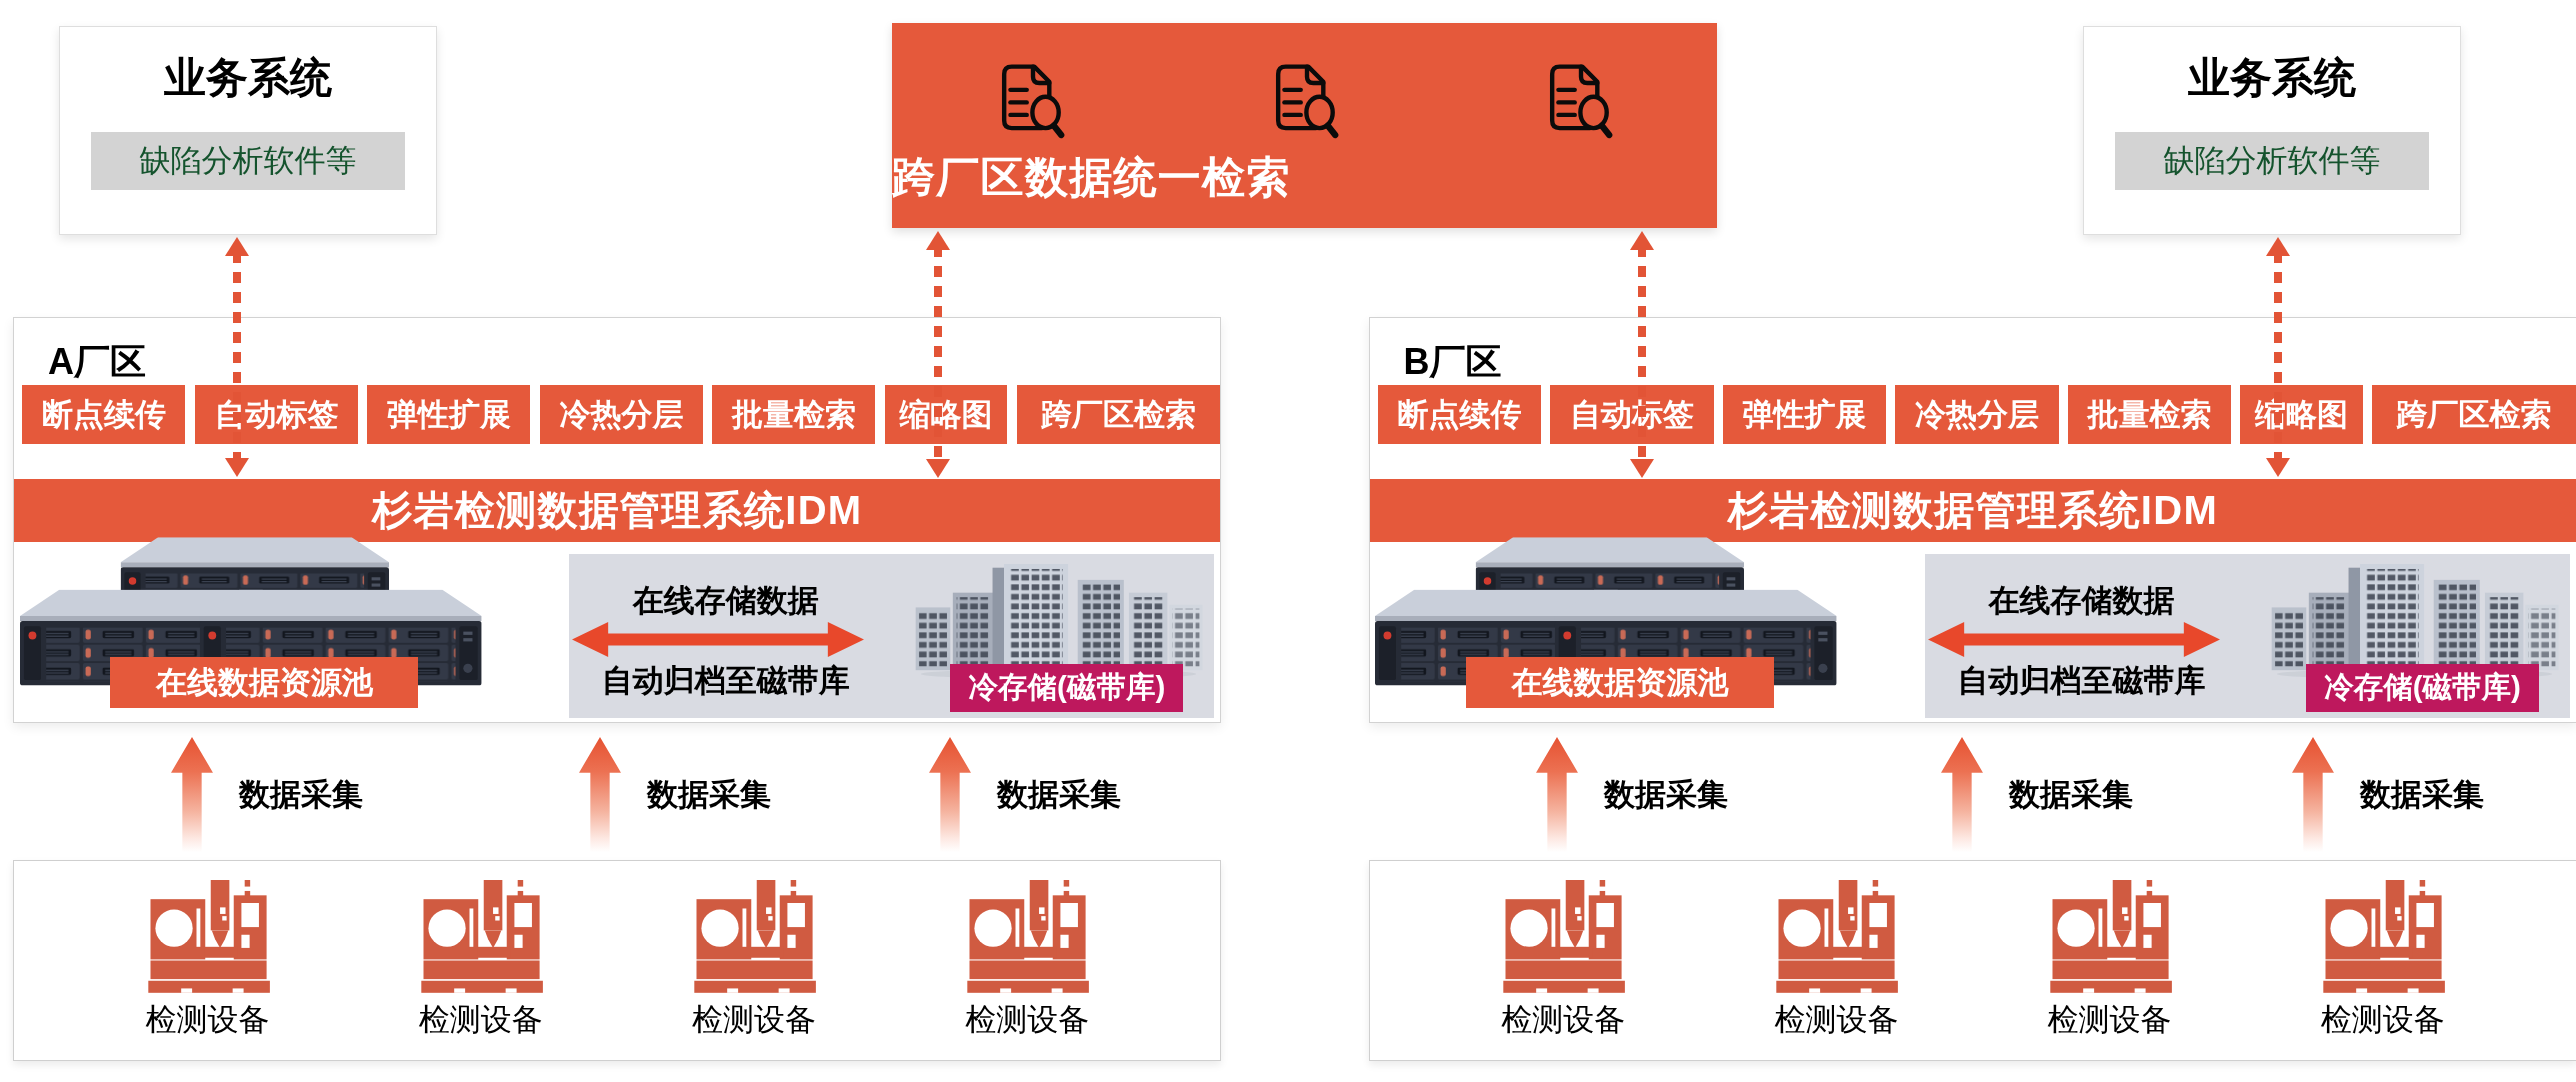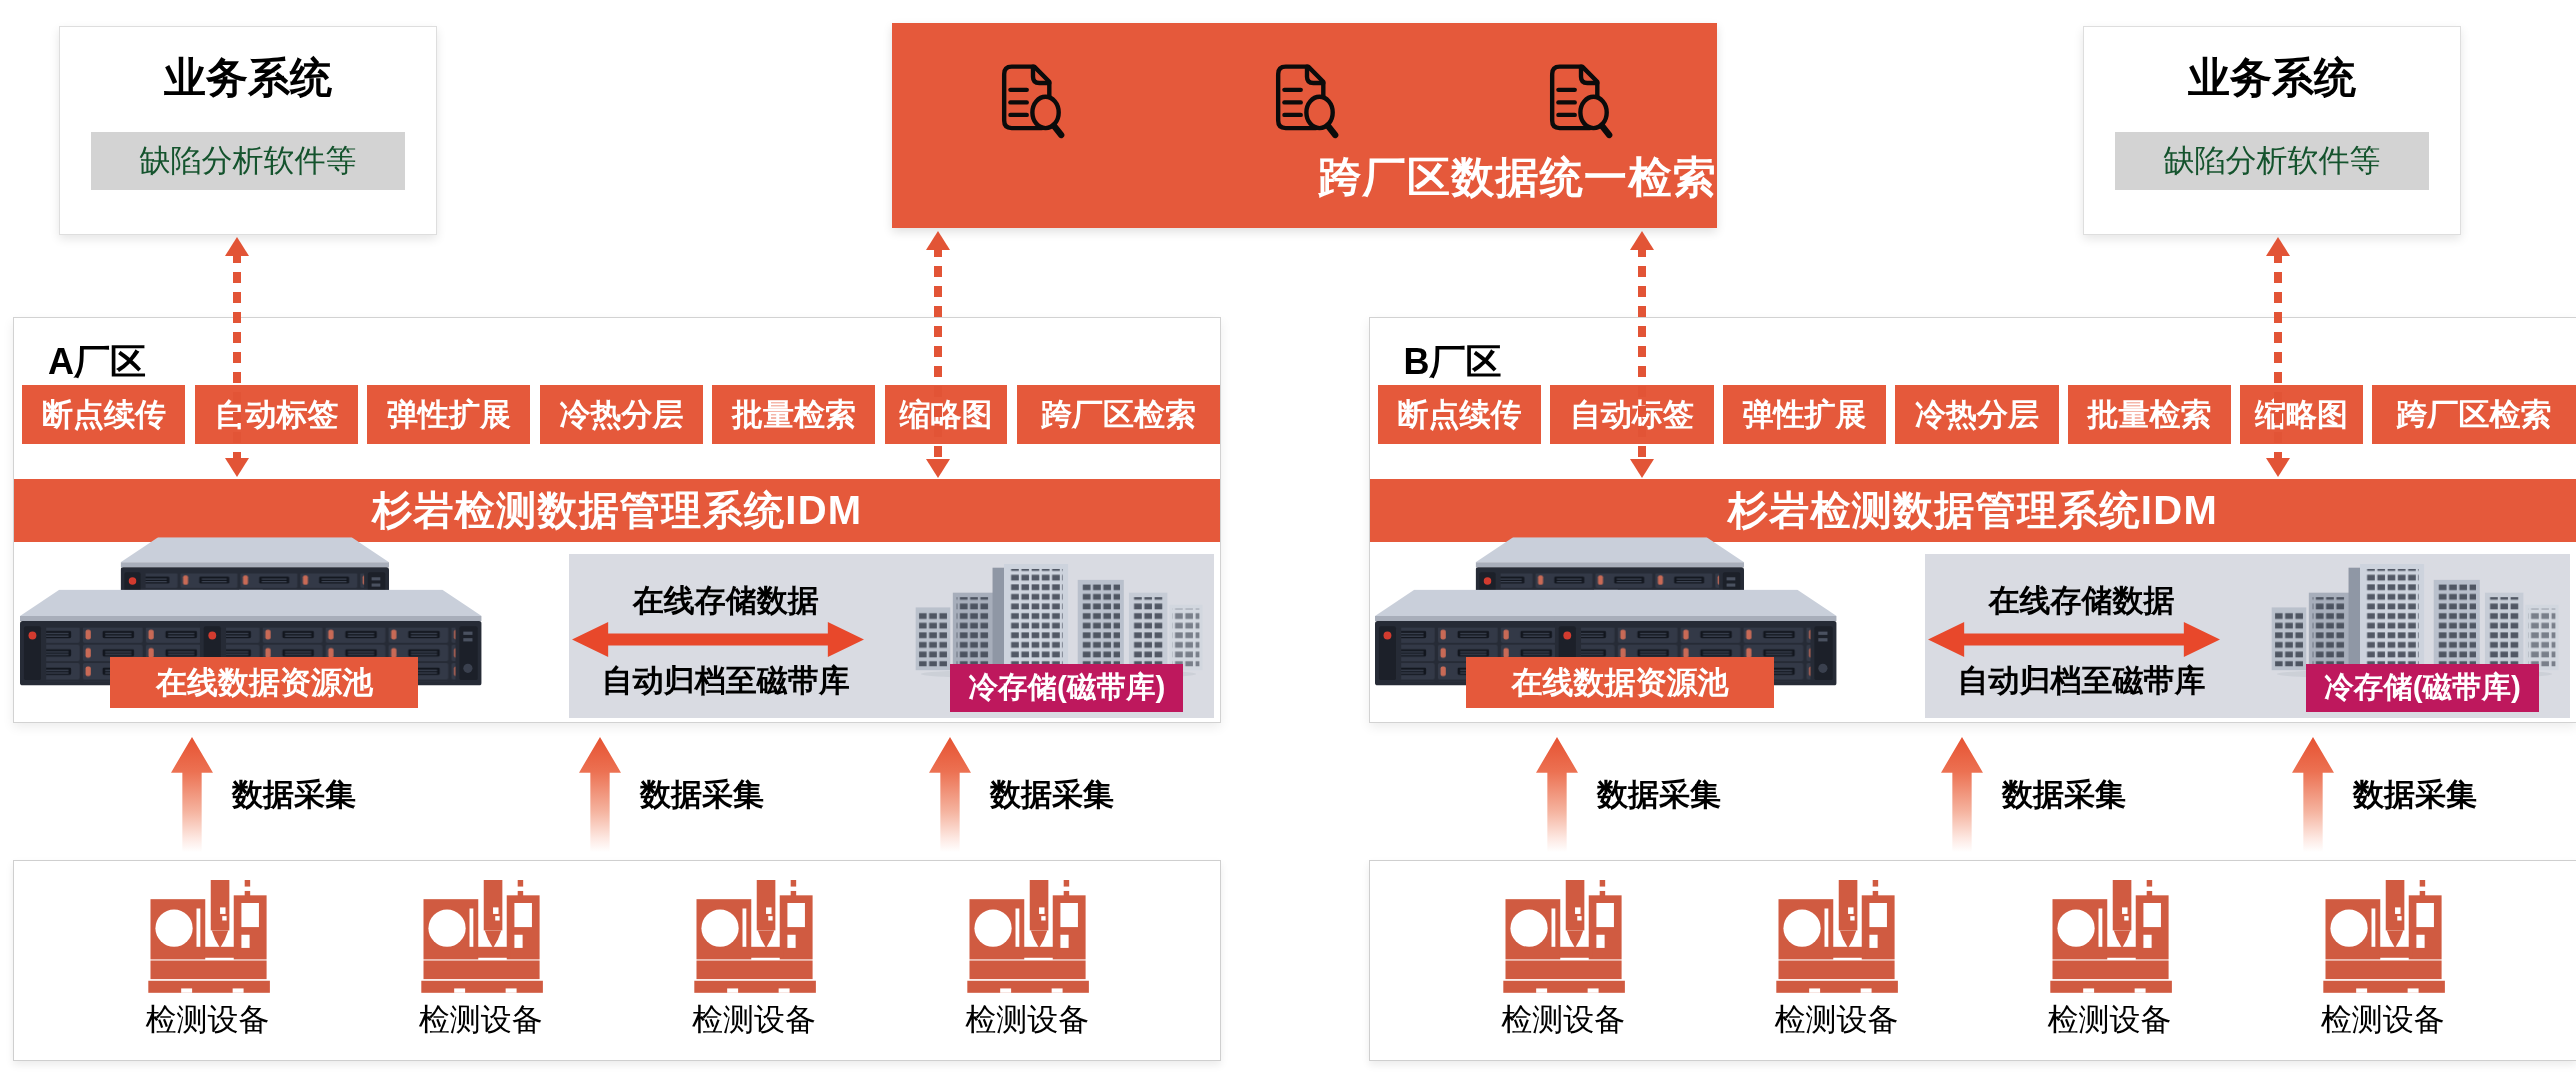--- a/index.html
+++ b/index.html
@@ -22,21 +22,21 @@
   }
 
   
   .central{
     position:absolute;left:892px;top:23px;width:825px;height:205px;background:#e5593b;
     box-shadow:0 4px 9.4px rgba(0,0,0,.12);
   }
   .central-icons{display:flex;justify-content:center;gap:195px;margin-top:38px;}
   .doc-ic{width:79px;height:79px;}
   .central-title{
-    margin-top:9.4px;text-align:right;color:#fff;font-size:43px;font-weight:700;letter-spacing:1.3px;
+    margin-top:9.4px;text-align:left;color:#fff;font-size:43px;font-weight:700;letter-spacing:1.3px;
   }
 
   
   .dotted-arrow{position:absolute;width:8px;z-index:6;}
   .dotted-arrow .line{
     position:absolute;left:0;top:14.8px;bottom:14.8px;width:8px;
     background:repeating-linear-gradient(to bottom,#e25436 0 10.7px,transparent 10.7px 20px);
   }
   .dotted-arrow .head-up{
     position:absolute;top:0;left:-8px;width:0;height:0;
@@ -77,21 +77,21 @@
   .gb-text.t1{top:25.5px;}
   .gb-text.t2{top:106px;}
   .dbl-arrow{position:absolute;left:2.7px;top:66px;}
   .towers{position:absolute;left:339px;top:9.4px;width:301px;height:117px;}
   .cold-label{
     position:absolute;left:381px;top:110px;width:233px;height:48px;background:#be185d;
     display:flex;align-items:center;justify-content:center;color:#fff;font-size:29.5px;font-weight:700;z-index:3;white-space:nowrap;
   }
 
   
-  .collect{position:absolute;top:737px;display:flex;align-items:center;gap:19px;}
+  .collect{position:absolute;top:737px;display:flex;align-items:center;gap:26px;}
   .up-arrow{
     width:42px;height:115px;
     background:linear-gradient(180deg,#e65232 0%,#ec7152 30%,#f5b4a0 65%,#fde8e2 88%,rgba(255,255,255,0) 100%);
     clip-path:polygon(50% 0,100% 31%,73% 31%,73% 100%,27% 100%,27% 31%,0 31%);
   }
   .collect-label{font-size:31px;font-weight:700;color:#000;white-space:nowrap;}
 
   
   .device-box{
     position:absolute;top:860px;width:1208px;height:201px;background:#fff;

